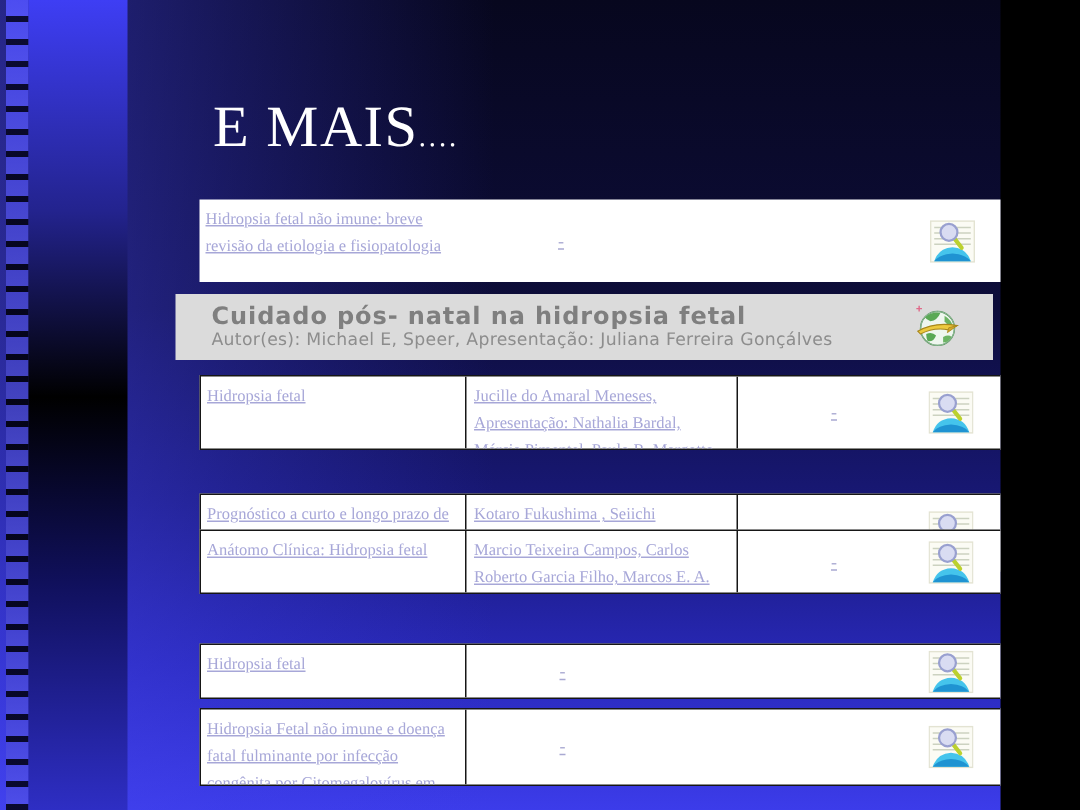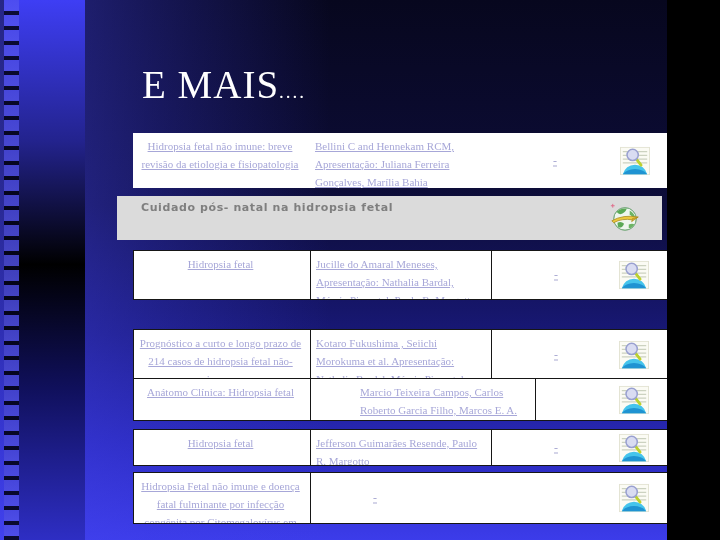--- a/index.html
+++ b/index.html
@@ -28,21 +28,21 @@
     font-size:39px; letter-spacing:1px; white-space:nowrap;
   }
   .title .dots { font-size:19px; letter-spacing:2px; }
 
   
   .trow {
     position:absolute; left:133px; width:535px; background:#ffffff;
     display:flex; box-sizing:border-box; overflow:hidden;
   }
   .trow.bordered { border:1px solid #161616; }
-  .trow .c1 { width:177px; box-sizing:border-box; padding:3px 7px 2px 4px;text-align:center; }
+  .trow .c1 { width:177px; box-sizing:border-box; padding:3px 7px 2px 4px; }
   .trow .c2 { width:181px; box-sizing:border-box; padding:3px 7px 2px 5px; }
   .trow .c3 { flex:1; position:relative; }
   .trow.bordered .c1 { border-right:1px solid #161616; }
   .trow.bordered .c2 { border-right:1px solid #161616; }
   .link {
     font-family:"Liberation Serif", serif; font-size:11px; line-height:12.5px;
     color:#a7a7d8; text-decoration:underline; cursor:pointer;
   }
   .dash {
     position:absolute; left:62px; top:50%; transform:translateY(-50%);
@@ -50,32 +50,32 @@
     text-decoration:underline; cursor:pointer;
   }
   .rowicon {
     position:absolute; right:18px; top:50%; transform:translateY(-50%);
     width:30px; height:29px; cursor:pointer;
   }
   
   .r1 { top:133px; height:55px; }
   .r2 { top:250px; height:50px; }
   .r3 { top:329px; height:52px; }
-  .r4 { top:378px; height:43px;gap:44px; }
+  .r4 { top:353px; height:43px; }
   .r5 { top:429px; height:37px; }
   .r6 { top:472px; height:52px; }
 
   
   .hrow {
     position:absolute; left:117px; top:196px; width:545px; height:44px;
     background:#dbdbdb; cursor:pointer;
   }
   .htitle {
     position:absolute; left:24px; top:5px; color:#7f7f7f;
-    font-family:"DejaVu Sans", sans-serif; font-size:11px; font-weight:bold;
+    font-family:"DejaVu Sans", sans-serif; font-size:16px; font-weight:bold;
     letter-spacing:0.6px; white-space:nowrap;
   }
   .hauthors {
     position:absolute; left:24px; top:23px; color:#8d8d8d;
     font-family:"DejaVu Sans", sans-serif; font-size:11.5px;
     letter-spacing:0.2px; white-space:nowrap;
   }
   .hicon { position:absolute; right:21px; top:6px; width:32px; height:32px; cursor:pointer; }
 </style>
 </head>
@@ -84,43 +84,41 @@
 <div class="slide">
   <div class="rail"></div>
   <div class="band"></div>
 
   <h1 class="title"><span>E MAIS</span><span class="dots">....</span></h1>
 
   <div class="trow r1">
     <div class="c1">
       <span class="link">Hidropsia fetal não imune: breve revisão da etiologia e fisiopatologia</span>
     </div>
-    <div class="c2">
-      <span class="link">Bellini C and Hennekam RCM, Apresentação: Juliana Ferreira Gonçalves, Marília Bahia</span>
-    </div>
     <div class="c3">
       <span class="dash">-</span>
       <svg class="rowicon" viewBox="0 0 32 30">
         <rect x="0.5" y="0.5" width="31" height="29" fill="#fbfbf4" stroke="#e3e3d2"></rect>
         <g stroke="#ccd2c0" stroke-width="1.1">
           <line x1="3" y1="5" x2="29" y2="5"></line>
             <line x1="3" y1="9" x2="29" y2="9"></line>
           <line x1="3" y1="13" x2="29" y2="13"></line>
             <line x1="3" y1="17" x2="29" y2="17"></line>
         </g>
         <path d="M3 29 Q6 19.5 16 19 Q26 19.5 29 29 Z" fill="#45c4ec"></path>
         <path d="M3 29 Q7 24 16 23.6 Q25 24 29 29 Z" fill="#1f93d2"></path>
         <line x1="17.5" y1="13" x2="22.5" y2="19.5" stroke="#bcd12f" stroke-width="3" stroke-linecap="round"></line>
         <circle cx="13.5" cy="8.5" r="6" fill="#d9dcf2" stroke="#99a0d0" stroke-width="1.6"></circle>
       </svg>
     </div>
   </div>
 
   <div class="hrow">
     <div class="htitle">Cuidado pós- natal na hidropsia fetal</div>
+    <div class="hauthors">Autor(es): Michael E, Speer, Apresentação: Juliana Ferreira Gonçálves</div>
     <svg class="hicon" viewBox="0 0 34 34">
       <circle cx="17" cy="18" r="12" fill="#eef6ee" stroke="#4a8a4a" stroke-width="1"></circle>
       <path d="M8 10 Q13 6 19 7 Q17 12 12 13 Q9 12 8 10 Z" fill="#5aa955"></path>
       <path d="M22 9 Q27 12 28 17 Q24 16 22 13 Z" fill="#6cb463"></path>
       <path d="M9 22 Q13 20 16 23 Q14 28 10 27 Q9 25 9 22 Z" fill="#5aa955"></path>
       <path d="M21 24 Q25 22 27 24 Q25 28 21 28 Z" fill="#6cb463"></path>
       <ellipse cx="17" cy="18" rx="12" ry="12" fill="none" stroke="#9bc3a8" stroke-width="0.6"></ellipse>
       <path d="M3 20 Q15 13 31 16 L25 19 Q14 17 5 22 Z" fill="#ecc93e" stroke="#a8871c" stroke-width="0.8"></path>
       <path d="M31 16 L24 21 L25 17.5 Z" fill="#d4a92a" stroke="#a8871c" stroke-width="0.6"></path>
       <g stroke="#e06a8a" stroke-width="1">
@@ -202,23 +200,20 @@
         <line x1="17.5" y1="13" x2="22.5" y2="19.5" stroke="#bcd12f" stroke-width="3" stroke-linecap="round"></line>
         <circle cx="13.5" cy="8.5" r="6" fill="#d9dcf2" stroke="#99a0d0" stroke-width="1.6"></circle>
       </svg>
     </div>
   </div>
 
   <div class="trow bordered r5">
     <div class="c1">
       <span class="link">Hidropsia fetal</span>
     </div>
-    <div class="c2">
-      <span class="link">Jefferson Guimarães Resende, Paulo R. Margotto</span>
-    </div>
     <div class="c3">
       <span class="dash">-</span>
       <svg class="rowicon" viewBox="0 0 32 30">
         <rect x="0.5" y="0.5" width="31" height="29" fill="#fbfbf4" stroke="#e3e3d2"></rect>
         <g stroke="#ccd2c0" stroke-width="1.1">
           <line x1="3" y1="5" x2="29" y2="5"></line>
             <line x1="3" y1="9" x2="29" y2="9"></line>
           <line x1="3" y1="13" x2="29" y2="13"></line>
             <line x1="3" y1="17" x2="29" y2="17"></line>
         </g>

